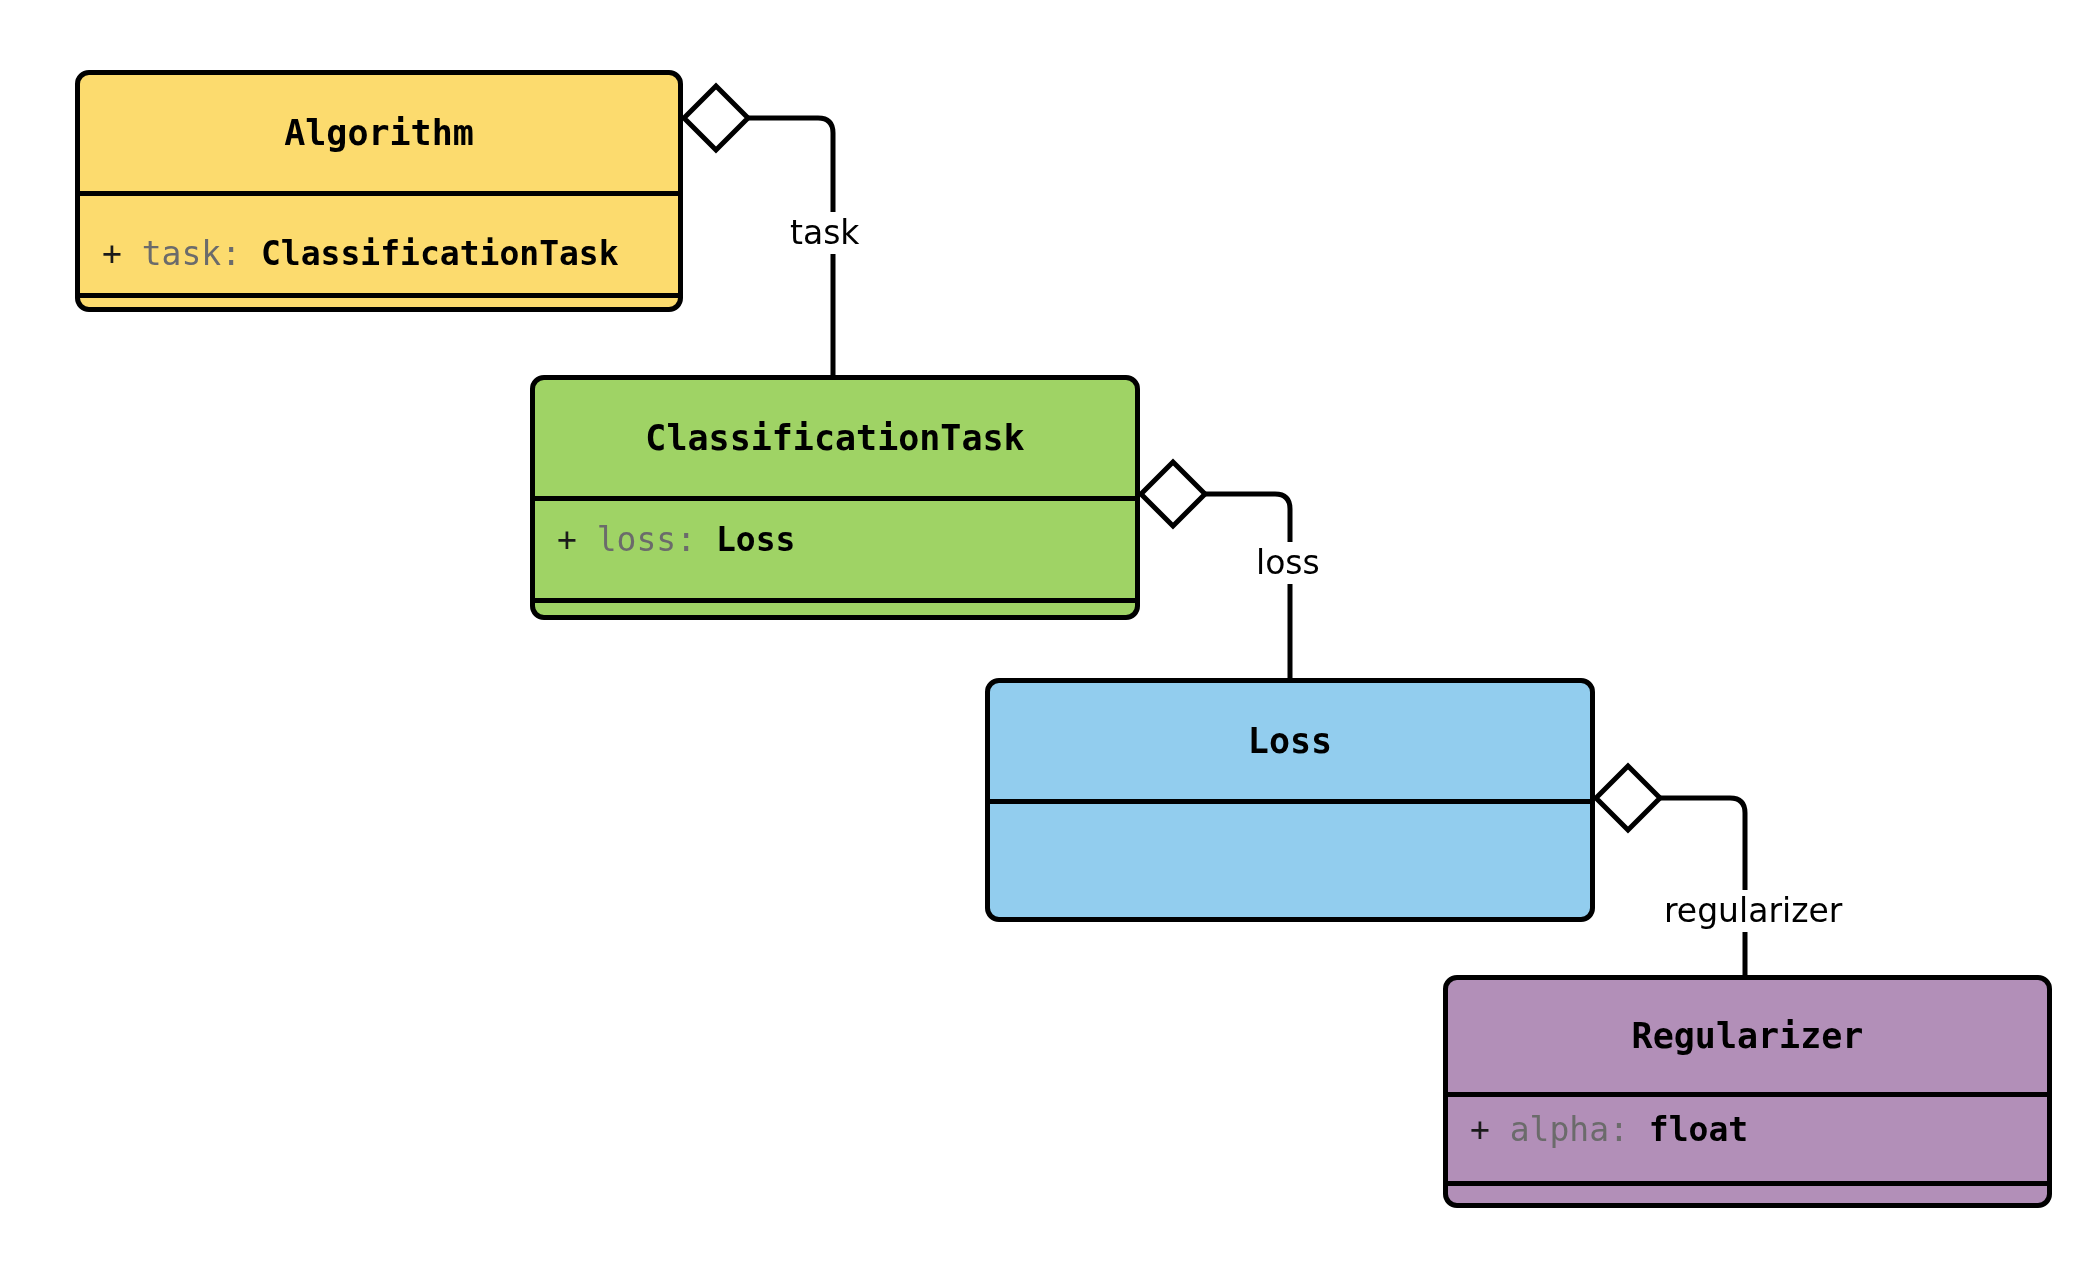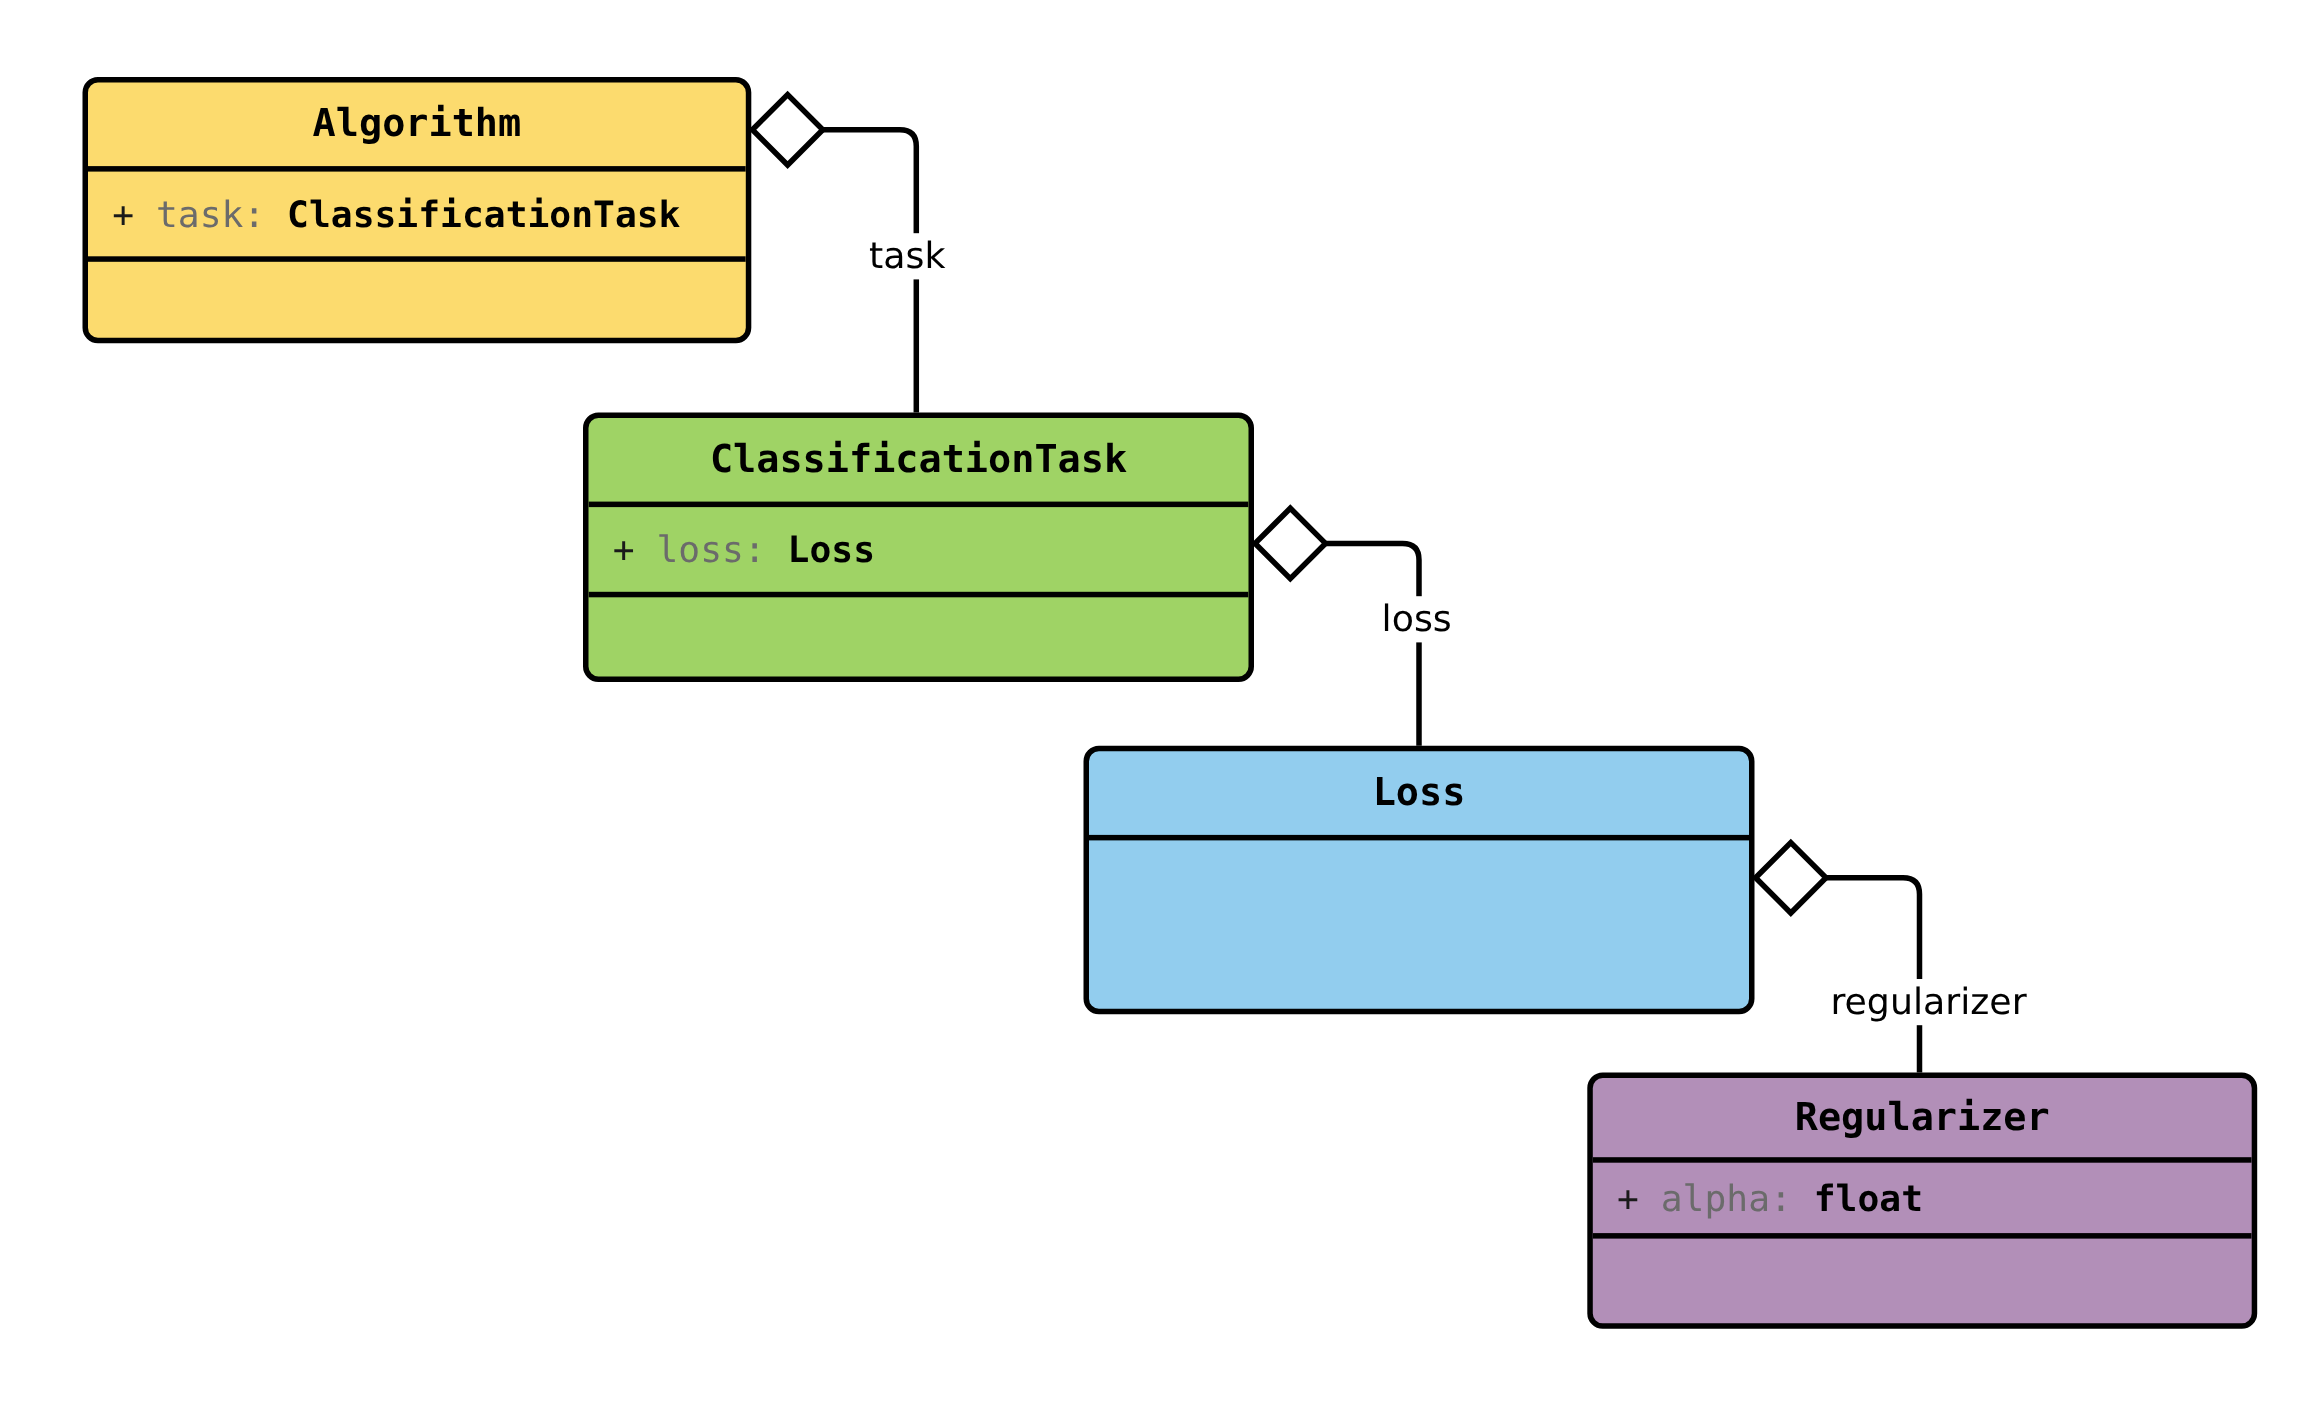--- a/index.html
+++ b/index.html
@@ -26,20 +26,21 @@
     border: 5px solid #000000;
     border-radius: 14px;
     overflow: hidden;
     z-index: 3;
   }
   .uml-compartment {
     box-sizing: border-box;
     display: flex;
     align-items: center;
     font-family: "DejaVu Sans Mono", "Liberation Mono", monospace;
+    margin-top: 20px;
   }
   .cmp-title {
     justify-content: center;
     font-weight: bold;
     font-size: 35px;
     letter-spacing: 0px;
     color: #000000;
   }
   .cmp-attrs {
     border-top: 5px solid #000000;
@@ -124,21 +125,21 @@
   </svg>
 
   <div class="edge-label" style="left:782px; top:212px;">task</div>
   <div class="edge-label" style="left:1248px; top:542px;">loss</div>
   <div class="edge-label" style="left:1656px; top:890px;">regularizer</div>
 
   <div class="uml-class" style="left:75px; top:70px; width:608px; height:242px; background:#fcdb6e;">
     <div class="uml-compartment cmp-title" style="height:76px;">
       <span>Algorithm</span>
     </div>
-    <div class="uml-compartment cmp-attrs" style="height:82px;">
+    <div class="uml-compartment cmp-attrs" style="height:82px;align-items:flex-end;">
       <span>
         <span class="attr-vis">+ </span><span class="attr-name">task</span><span class="attr-name">: </span><span class="attr-type">ClassificationTask</span>
       </span>
     </div>
     <div class="uml-compartment cmp-methods" style="height:79px;"></div>
   </div>
 
   <div class="uml-class" style="left:530px; top:375px; width:610px; height:245px; background:#9fd365;">
     <div class="uml-compartment cmp-title" style="height:76px;">
       <span>ClassificationTask</span>

